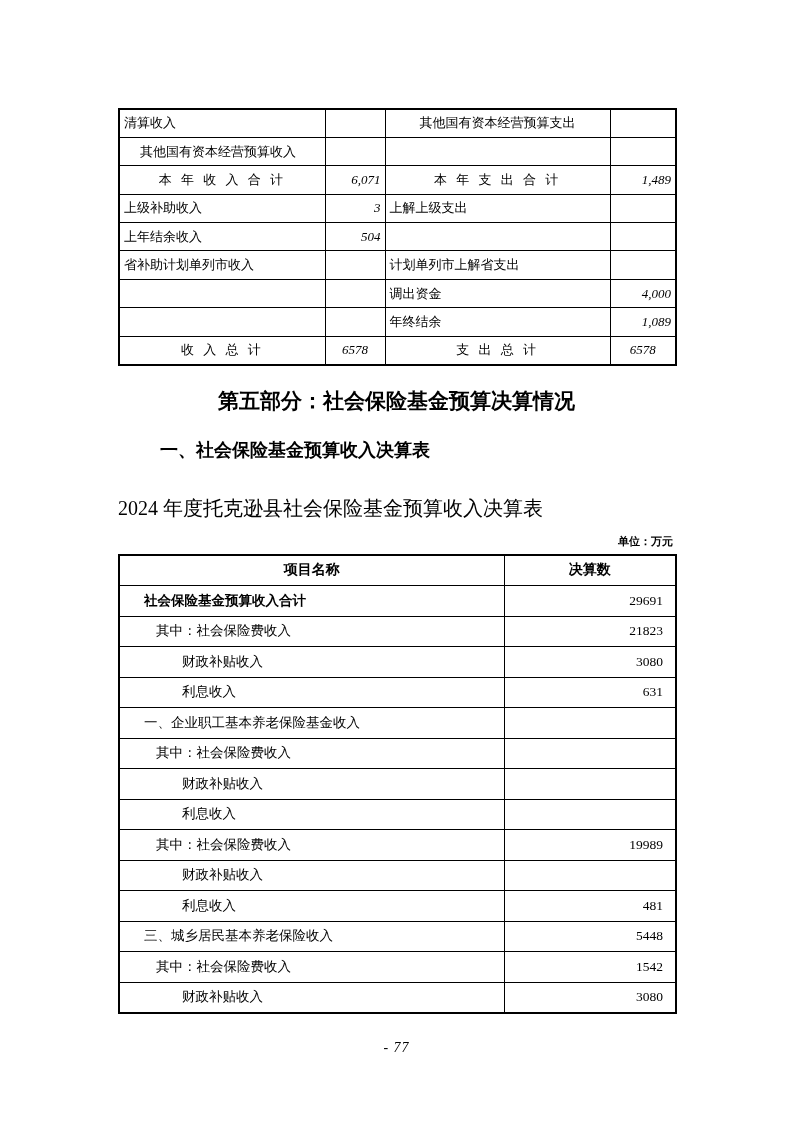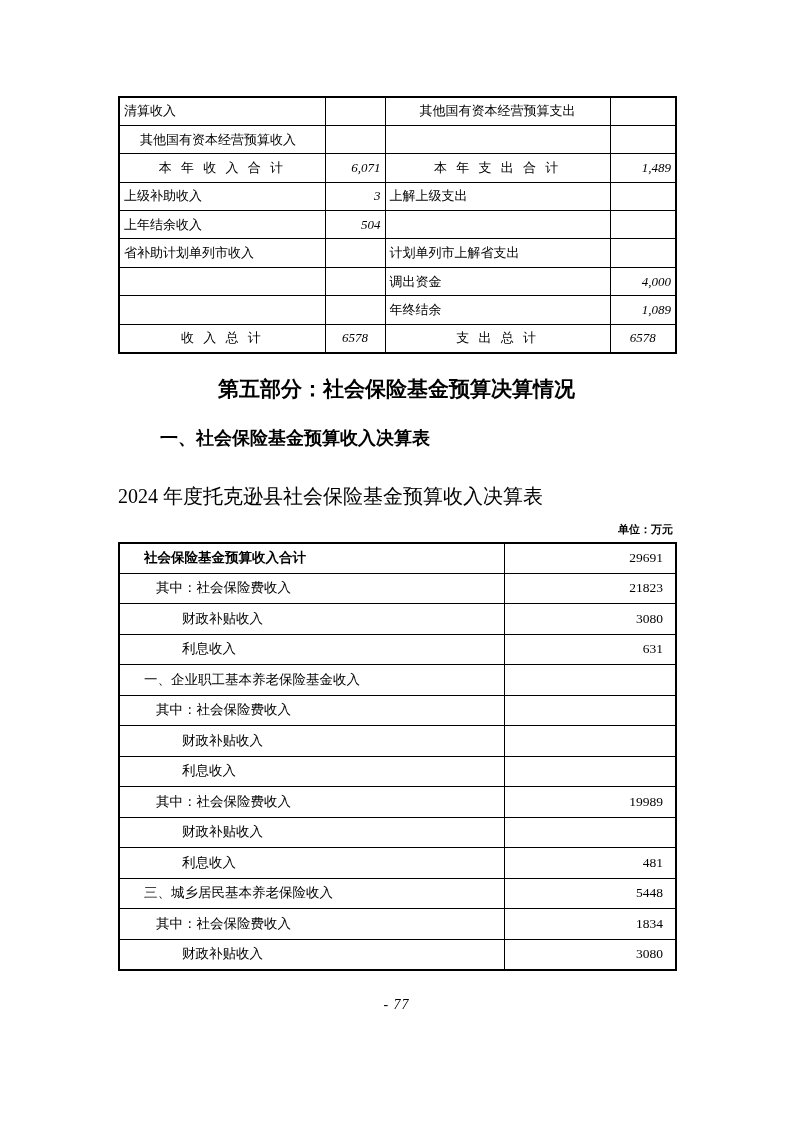--- a/index.html
+++ b/index.html
@@ -4,21 +4,21 @@
 <style>
   * { margin:0; padding:0; box-sizing:border-box; }
   html,body { background:#ffffff; }
   body {
     width:793px; height:1122px;
     font-family:"Liberation Serif","DejaVu Serif",serif;
     color:#000;
     position:relative;
   }
   .page { position:relative; width:793px; height:1122px; background:#fff; overflow:hidden; }
-  .content { position:absolute; left:118px; top:0; width:557px; }
+  .content { position:absolute; left:118px; top:12px; width:557px; }
 
   table { border-collapse:collapse; table-layout:fixed; width:557px; }
 
   
   .top-table { margin-top:96px; border:2px solid #000; }
   .top-table td {
     border:1.5px solid #000;
     height:28.4px;
     font-size:13px;
     padding:0 4px;
@@ -148,20 +148,24 @@
     <div class="h-sub">一、社会保险基金预算收入决算表</div>
     <div class="h-title">2024 年度托克逊县社会保险基金预算收入决算表</div>
     <div class="unit">单位：万元</div>
 
     <table class="main-table">
       <colgroup>
           <col style="width:385px">
           <col style="width:172px">
         </colgroup>
       <tbody>
+        <tr class="hdr">
+          <td>项目名称</td>
+          <td>决算数</td>
+        </tr>
         <tr class="row">
           <td class="mt-item lv0 bold">社会保险基金预算收入合计</td>
           <td class="mt-val">29691</td>
         </tr>
         <tr class="row">
           <td class="mt-item lv1">其中：社会保险费收入</td>
           <td class="mt-val">21823</td>
         </tr>
         <tr class="row">
           <td class="mt-item lv2">财政补贴收入</td>
@@ -198,21 +202,21 @@
         <tr class="row">
           <td class="mt-item lv2">利息收入</td>
           <td class="mt-val">481</td>
         </tr>
         <tr class="row">
           <td class="mt-item lv0">三、城乡居民基本养老保险收入</td>
           <td class="mt-val">5448</td>
         </tr>
         <tr class="row">
           <td class="mt-item lv1">其中：社会保险费收入</td>
-          <td class="mt-val">1834</td>
+          <td class="mt-val">1542</td>
         </tr>
         <tr class="row">
           <td class="mt-item lv2">财政补贴收入</td>
           <td class="mt-val">3080</td>
         </tr>
       </tbody>
     </table>
 
     <div class="footer">- 77</div>
 

